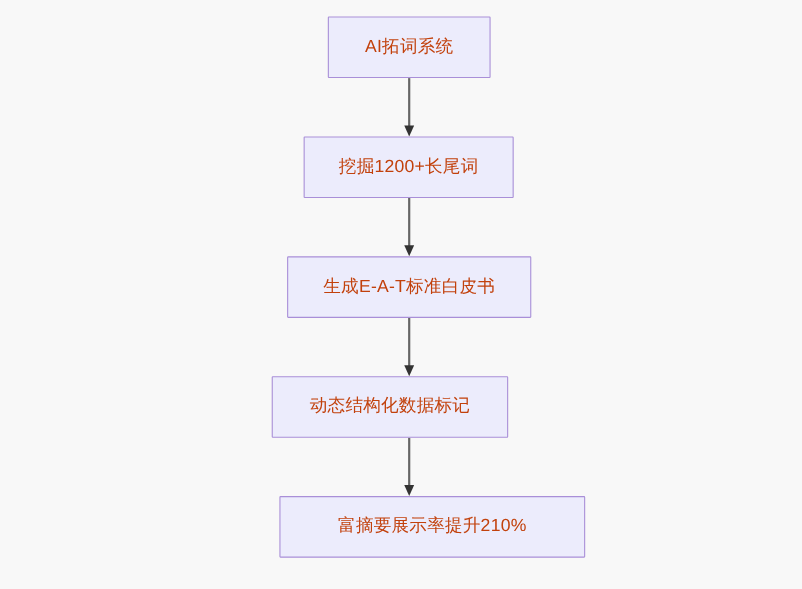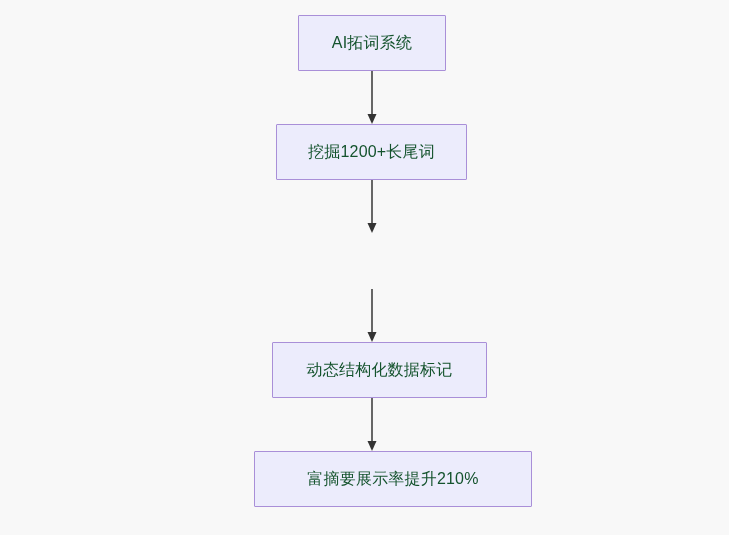--- a/index.html
+++ b/index.html
@@ -22,21 +22,21 @@
 
   .node {
     position: absolute;
     box-sizing: border-box;
     background: #ececfc;
     border: 1px solid #a98fd8;
     border-radius: 1px;
     display: flex;
     align-items: center;
     justify-content: center;
-    color: #14532d;
+    color: #c2410c;
     font-size: 16px;
     line-height: 1.2;
     letter-spacing: 0.2px;
     white-space: nowrap;
   }
 
   .node-label {
     display: block;
   }
 
@@ -84,22 +84,25 @@
   </div>
 
   <div class="node" style="left:298px; top:15px; width:148px; height:56px;">
     <span class="node-label">AI拓词系统</span>
   </div>
 
   <div class="node" style="left:276px; top:124px; width:191px; height:56px;text-align:right;">
     <span class="node-label">挖掘1200+长尾词</span>
   </div>
 
+  <div class="node" style="left:261px; top:233px; width:222px; height:56px;">
+    <span class="node-label">生成E-A-T标准白皮书</span>
+  </div>
 
-  <div class="node" style="left:272px; top:342px; width:215px; height:56px;">
+  <div class="node" style="left:247px; top:342px; width:215px; height:56px;">
     <span class="node-label">动态结构化数据标记</span>
   </div>
 
   <div class="node" style="left:254px; top:451px; width:278px; height:56px;">
     <span class="node-label">富摘要展示率提升210%</span>
   </div>
 
 </div>
 
 </body></html>

